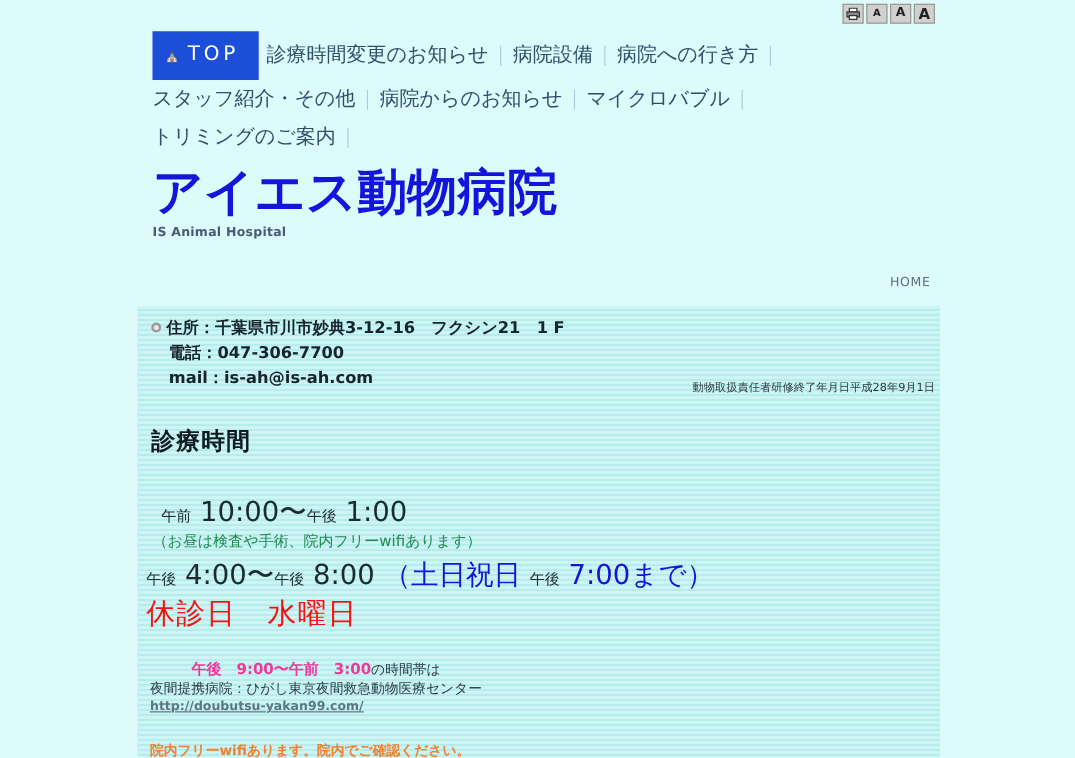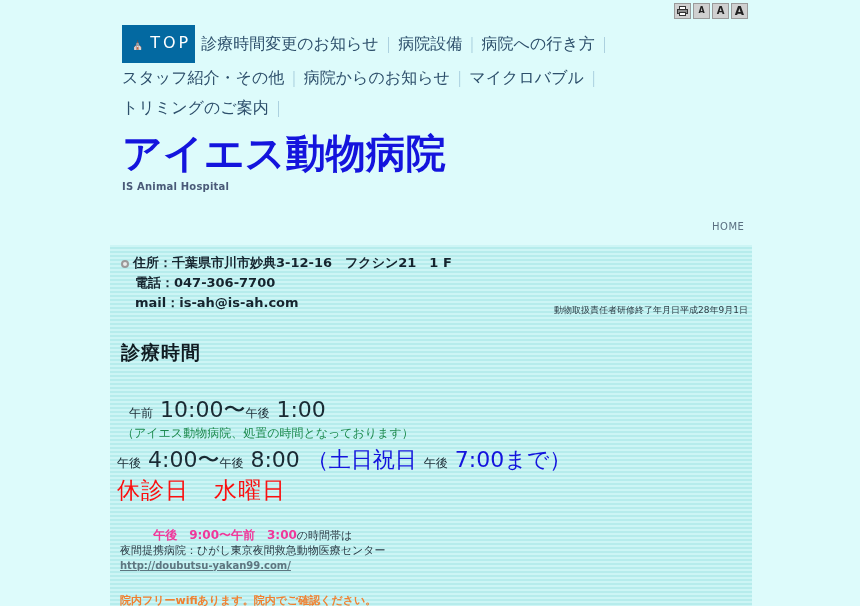--- a/index.html
+++ b/index.html
@@ -44,23 +44,23 @@
     position: absolute;
     top: 25px;
     left: 122px;
     width: 640px;
     line-height: 30px;
     font-size: 16px;
     color: #2d4f6b;
   }
   .nav-top {
     display: inline-block;
-    background: #0369a1;
+    background: #1d4ed8;
     color: #ffffff;
-    padding: 3px 4px 3px 10px;
+    padding: 3px 16px 3px 10px;
     letter-spacing: 3px;
     font-size: 16px;
     vertical-align: middle;
     margin-right: 6px;
     position: relative;
   }
   .home-glyph {
     font-size: 9px;
     color: #b9c9d8;
     margin-right: 4px;
@@ -293,21 +293,21 @@
   <div class="license-note">動物取扱責任者研修終了年月日平成28年9月1日</div>
 
   <div class="section-heading">診療時間</div>
 
   <div class="hours-morning">
     <span class="sm-label">午前</span>
     <span>10:00</span><span>〜</span><span class="sm-label">午後</span>
     <span>1:00</span>
   </div>
 
-  <div class="note-green">（アイエス動物病院、処置の時間となっております）</div>
+  <div class="note-green">（お昼は検査や手術、院内フリーwifiあります）</div>
 
   <div class="hours-afternoon">
     <span class="sm-label">午後</span>
     <span>4:00</span><span>〜</span><span class="sm-label">午後</span>
     <span>8:00</span>
     <span class="blue-em">（土日祝日</span>
     <span class="sm-label">午後</span>
     <span class="blue-em">7:00まで）</span>
   </div>
 

